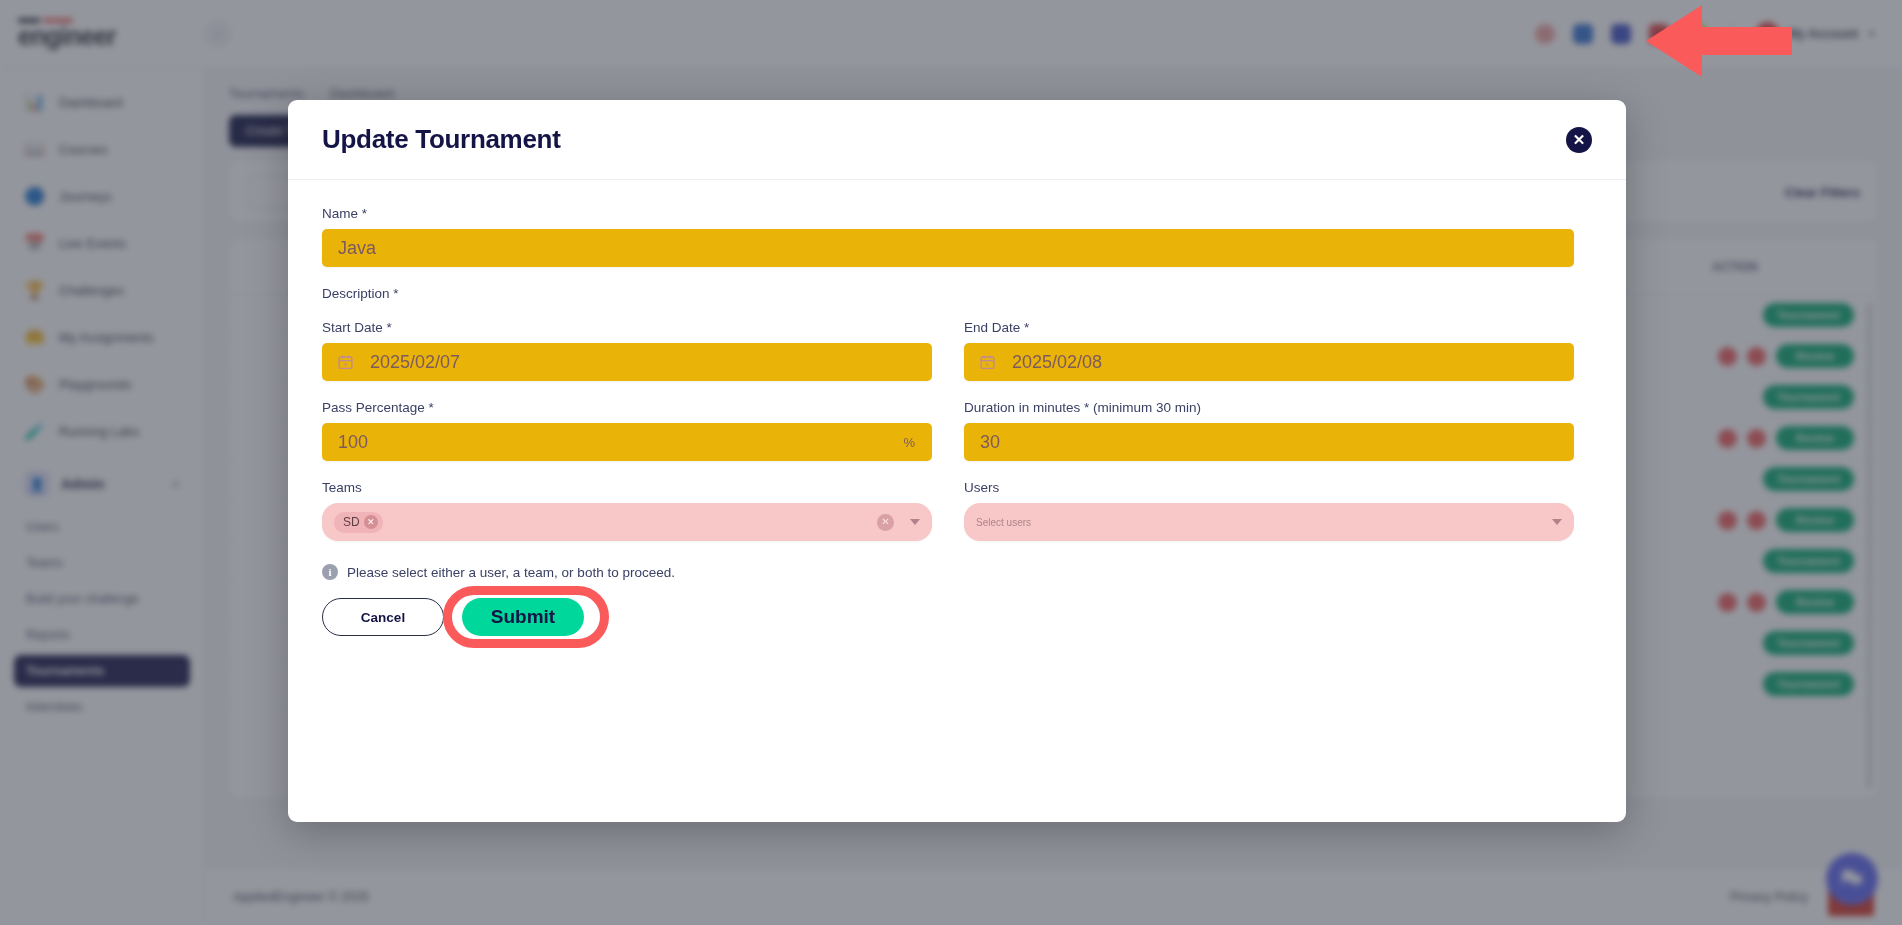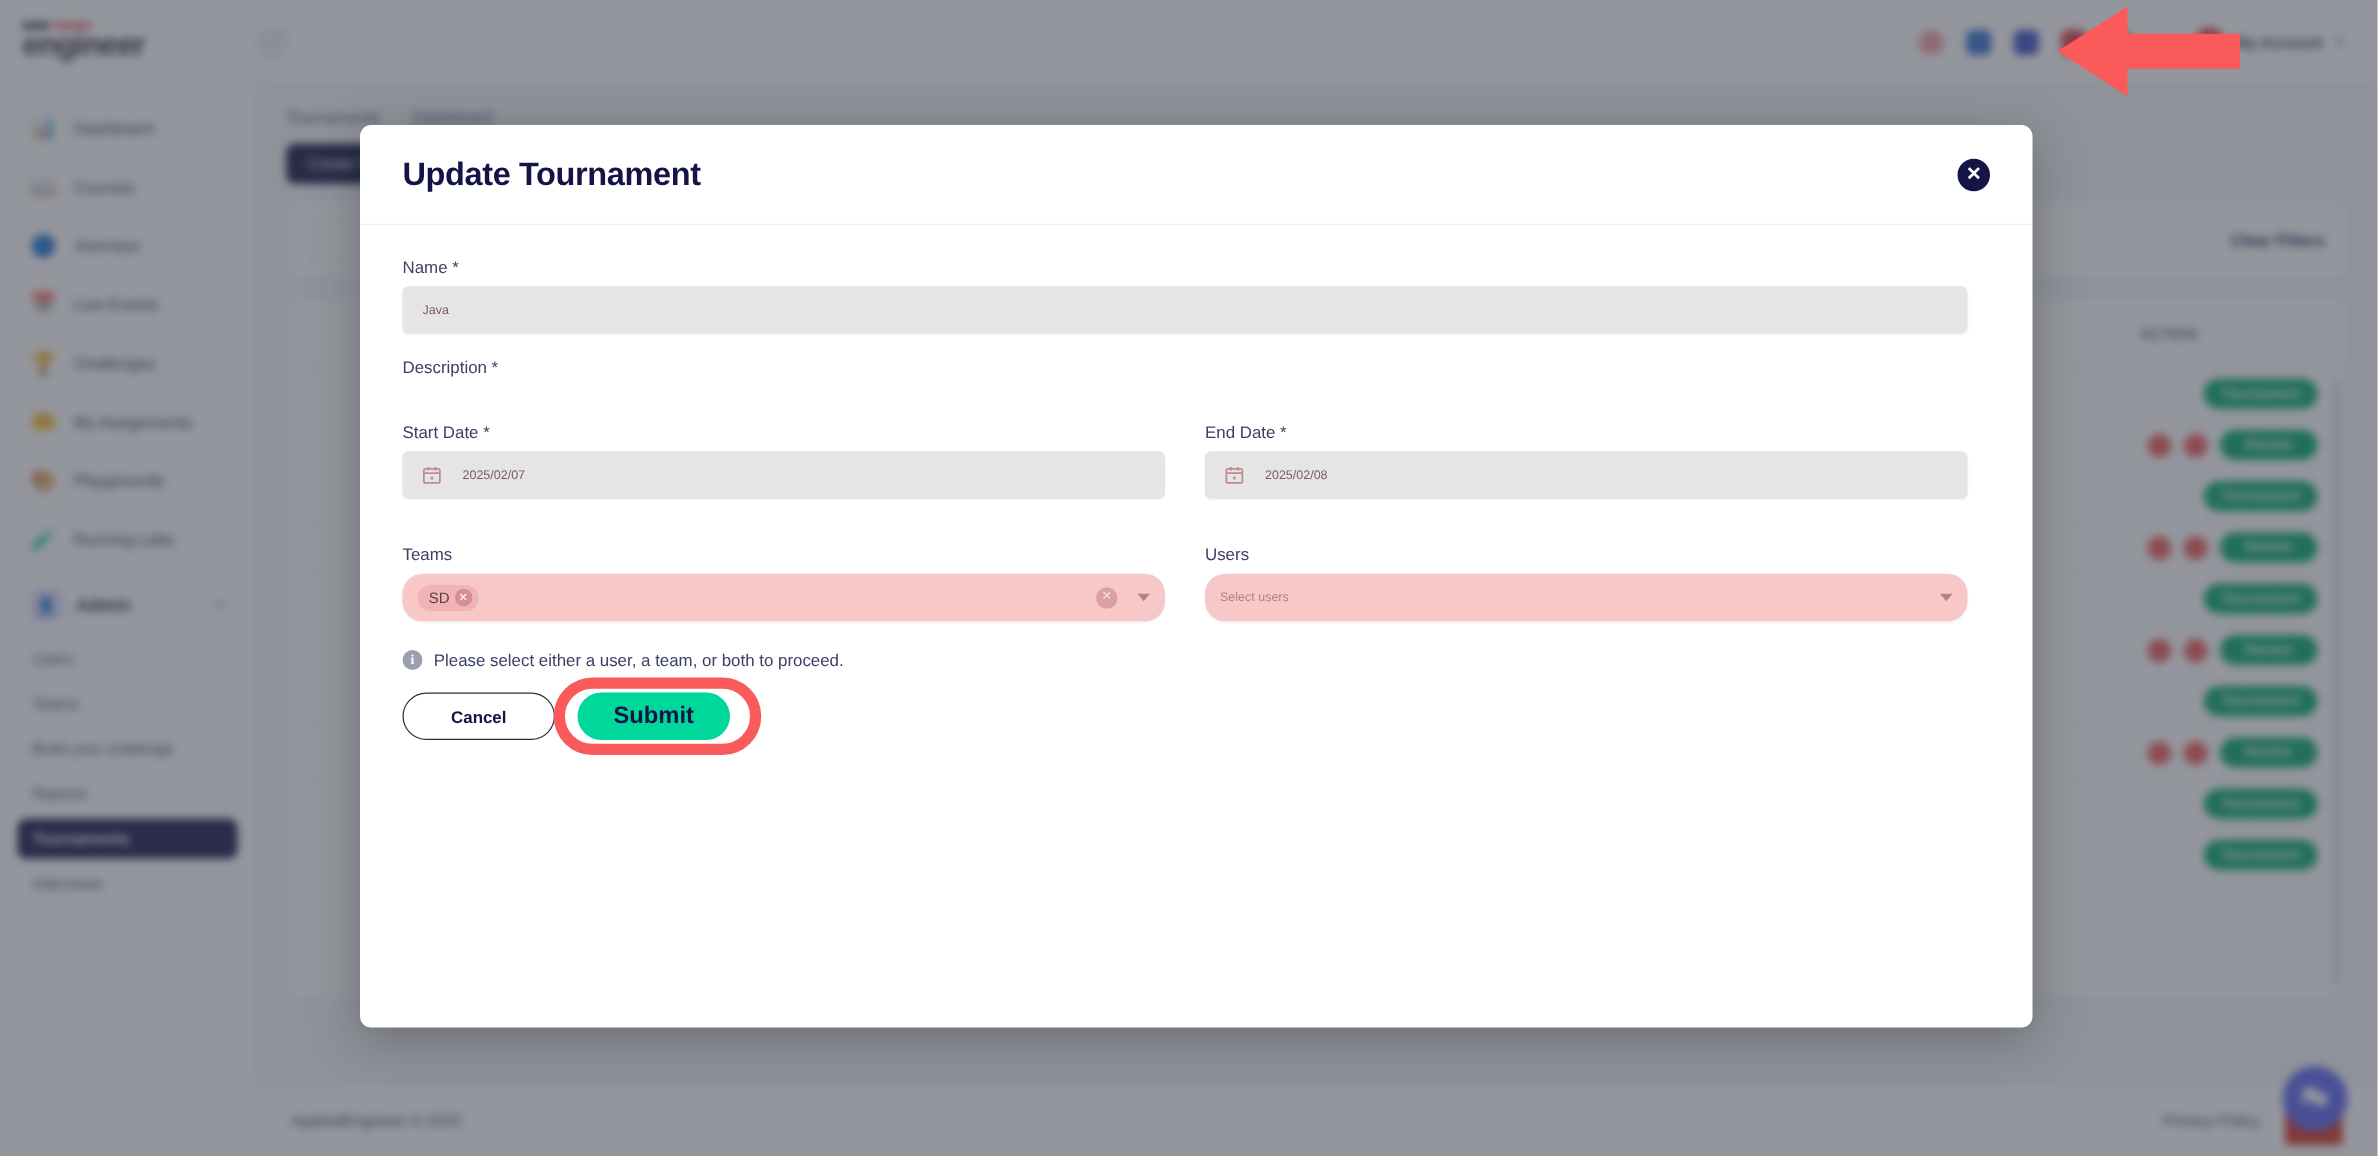--- a/index.html
+++ b/index.html
@@ -158,30 +158,30 @@
   }
   .modal-body { padding: 26px 52px 0 34px; flex: 1; }
 
   .fld { margin-bottom: 19px; }
   .flabel {
     font-size: 13.5px; color: #3b4065; margin-bottom: 8px; display:block;
     font-weight: 500;
   }
   .inp {
     width: 100%; height: 38px; border: none; border-radius: 5px;
-    background: #e5e5e5; color: #7c5a5f; font-size: 10px;
+    background: #eab308; color: #7c5a5f; font-size: 18px;
     padding: 0 16px; font-family:"Liberation Sans", sans-serif;
     outline: none; box-shadow: 0 1px 2px rgba(0,0,0,.05);
   }
   .inp::placeholder { color:#a9838a; }
   textarea.inp {
     height: 118px; padding: 13px 16px; resize: none; line-height: 1.4;
   }
   .row2 { display:flex; gap: 32px; }
-  .row2 > .fld { flex: 1; min-width: 0; margin-top: 18px; }
+  .row2 > .fld { flex: 1; min-width: 0; }
 
   .inp-wrap { position: relative; }
   .inp.has-left { padding-left: 48px; }
   .left-ico {
     position:absolute; left: 15px; top: 50%; transform: translateY(-50%);
     width: 17px; height: 17px; pointer-events:none;
   }
   .suffix {
     position:absolute; right: 17px; top: 50%; transform: translateY(-50%);
     font-size: 13px; color:#7c5a5f;
@@ -451,20 +451,33 @@
               <rect x="3" y="5" width="18" height="16" rx="2"></rect>
                 <path d="M3 10h18M8 3v4M16 3v4"></path>
               <rect x="10.5" y="14" width="3" height="3" fill="#c08b92" stroke="none"></rect>
             </svg>
           </span>
           <input class="inp has-left" value="2025/02/08" style="">
         </div>
       </div>
     </div>
 
+    <div class="row2">
+      <div class="fld">
+        <label class="flabel">Pass Percentage *</label>
+        <div class="inp-wrap">
+          <input class="inp" value="100" style="">
+          <span class="suffix">%</span>
+        </div>
+      </div>
+      <div class="fld">
+        <label class="flabel">Duration in minutes * (minimum 30 min)</label>
+        <input class="inp" value="30" style="">
+      </div>
+    </div>
 
     <div class="row2">
       <div class="fld">
         <label class="flabel">Teams</label>
         <div class="ms">
           <span class="chip">
             <span>SD</span>
             <span class="chip-x">✕</span>
           </span>
           <span class="ms-clear">✕</span>

